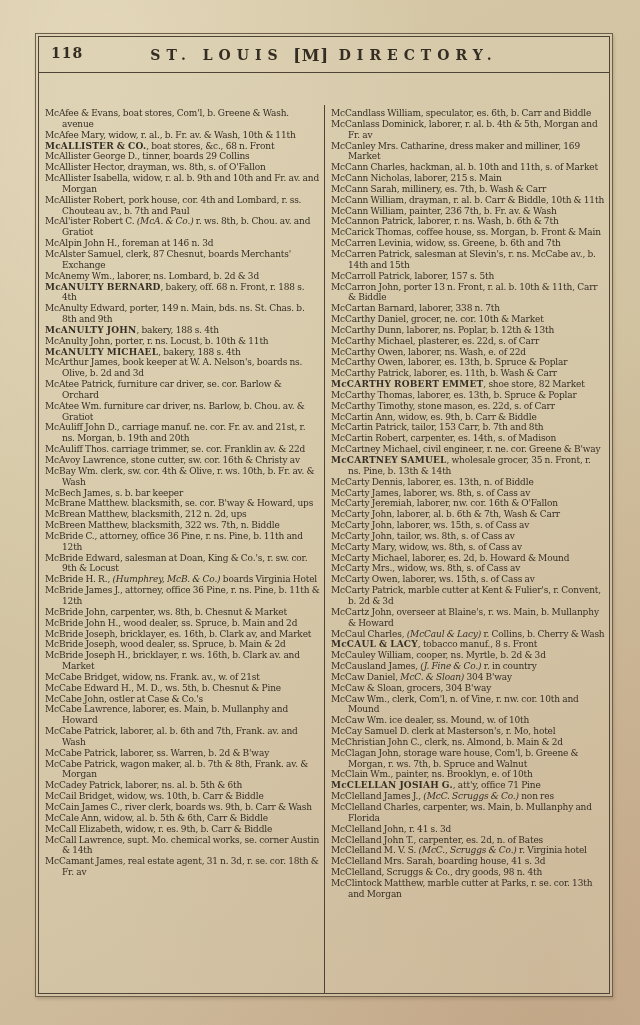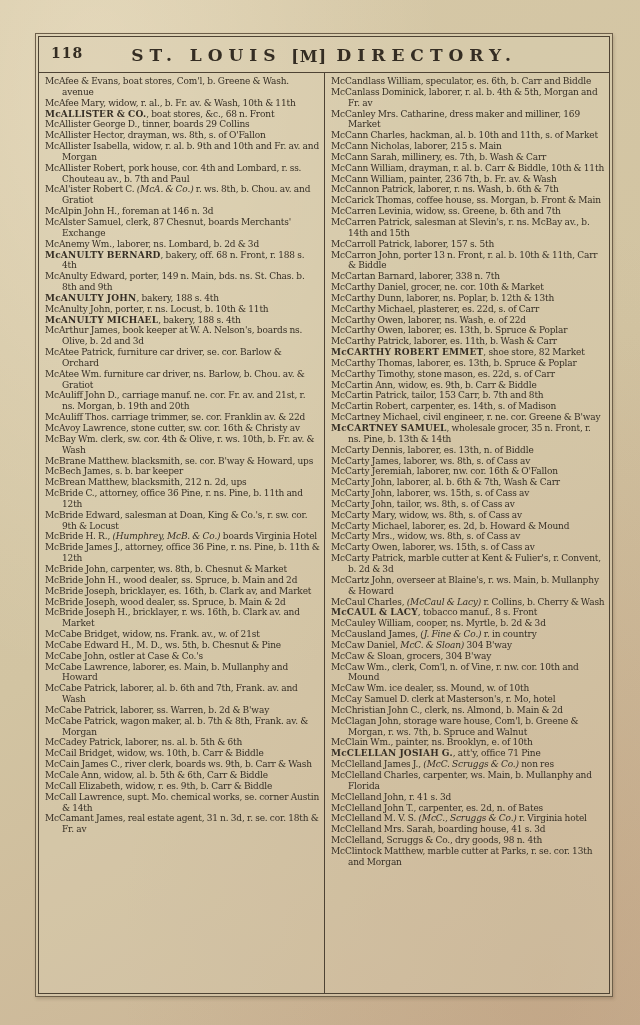--- a/index.html
+++ b/index.html
@@ -34,26 +34,27 @@
   }
   .page-number {
     position: absolute; left: 12px; top: 8px;
     font-size: 14px; letter-spacing: 1px; font-weight: bold;
   }
   .page-title {
     position: absolute; left: 0; right: 0; top: 8px;
     text-align: center; white-space: nowrap;
     font-weight: bold;
   }
-  .title-part { font-size: 17px; letter-spacing: 6px; }
+  .title-part { font-size: 14px; letter-spacing: 6px; }
   .title-m { font-size: 16px; letter-spacing: 1px; padding: 0 4px; position: relative; top: 1px; }
   .cols {
     flex: 1 1 auto;
     display: flex;
     overflow: hidden;
+    margin-top: 32px;
   }
   .col {
     width: 50%;
     padding: 3px 4px 0 6px;
   }
   .col-right { border-left: 1px solid #4e4334; }
   .entry {
     margin: 0;
     font-size: 9px;
     line-height: 10.85px;
@@ -99,23 +100,24 @@
           <p class="entry"><span class="seg-b">McANULTY JOHN</span>, bakery, 188 s. 4th</p>
           <p class="entry">McAnulty John, porter, r. ns. Locust, b. 10th &amp; 11th</p>
           <p class="entry"><span class="seg-b">McANULTY MICHAEL</span>, bakery, 188 s. 4th</p>
           <p class="entry">McArthur James, book keeper at W. A. Nelson's, boards ns. Olive, b. 2d and 3d</p>
           <p class="entry">McAtee Patrick, furniture car driver, se. cor. Barlow &amp; Orchard</p>
           <p class="entry">McAtee Wm. furniture car driver, ns. Barlow, b. Chou. av. &amp; Gratiot</p>
           <p class="entry">McAuliff John D., carriage manuf. ne. cor. Fr. av. and 21st, r. ns. Morgan, b. 19th and 20th</p>
           <p class="entry">McAuliff Thos. carriage trimmer, se. cor. Franklin av. &amp; 22d</p>
           <p class="entry">McAvoy Lawrence, stone cutter, sw. cor. 16th &amp; Christy av</p>
           <p class="entry">McBay Wm. clerk, sw. cor. 4th &amp; Olive, r. ws. 10th, b. Fr. av. &amp; Wash</p>
+          <p class="entry">McBech James, s. b. bar keeper</p>
           <p class="entry">McBrane Matthew. blacksmith, se. cor. B'way &amp; Howard, ups</p>
-          <p class="entry">McBech James, s. b. bar keeper</p>
           <p class="entry">McBrean Matthew, blacksmith, 212 n. 2d, ups</p>
+          <p class="entry">McBreen Matthew, blacksmith, 322 ws. 7th, n. Biddle</p>
           <p class="entry">McBride C., attorney, office 36 Pine, r. ns. Pine, b. 11th and 12th</p>
           <p class="entry">McBride Edward, salesman at Doan, King &amp; Co.'s, r. sw. cor. 9th &amp; Locust</p>
           <p class="entry">McBride H. R., <span class="seg-i">(Humphrey, McB. &amp; Co.)</span> boards Virginia Hotel</p>
           <p class="entry">McBride James J., attorney, office 36 Pine, r. ns. Pine, b. 11th &amp; 12th</p>
           <p class="entry">McBride John, carpenter, ws. 8th, b. Chesnut &amp; Market</p>
           <p class="entry">McBride John H., wood dealer, ss. Spruce, b. Main and 2d</p>
           <p class="entry">McBride Joseph, bricklayer, es. 16th, b. Clark av, and Market</p>
           <p class="entry">McBride Joseph, wood dealer, ss. Spruce, b. Main &amp; 2d</p>
           <p class="entry">McBride Joseph H., bricklayer, r. ws. 16th, b. Clark av. and Market</p>
           <p class="entry">McCabe Bridget, widow, ns. Frank. av., w. of 21st</p>
@@ -138,21 +140,21 @@
           <p class="entry">McCanlass Dominick, laborer, r. al. b. 4th &amp; 5th, Morgan and Fr. av</p>
           <p class="entry">McCanley Mrs. Catharine, dress maker and milliner, 169 Market</p>
           <p class="entry">McCann Charles, hackman, al. b. 10th and 11th, s. of Market</p>
           <p class="entry">McCann Nicholas, laborer, 215 s. Main</p>
           <p class="entry">McCann Sarah, millinery, es. 7th, b. Wash &amp; Carr</p>
           <p class="entry">McCann William, drayman, r. al. b. Carr &amp; Biddle, 10th &amp; 11th</p>
           <p class="entry">McCann William, painter, 236 7th, b. Fr. av. &amp; Wash</p>
           <p class="entry">McCannon Patrick, laborer, r. ns. Wash, b. 6th &amp; 7th</p>
           <p class="entry">McCarick Thomas, coffee house, ss. Morgan, b. Front &amp; Main</p>
           <p class="entry">McCarren Levinia, widow, ss. Greene, b. 6th and 7th</p>
-          <p class="entry">McCarren Patrick, salesman at Slevin's, r. ns. McBay av., b. 14th and 15th</p>
+          <p class="entry">McCarren Patrick, salesman at Slevin's, r. ns. McCabe av., b. 14th and 15th</p>
           <p class="entry">McCarroll Patrick, laborer, 157 s. 5th</p>
           <p class="entry">McCarron John, porter 13 n. Front, r. al. b. 10th &amp; 11th, Carr &amp; Biddle</p>
           <p class="entry">McCartan Barnard, laborer, 338 n. 7th</p>
           <p class="entry">McCarthy Daniel, grocer, ne. cor. 10th &amp; Market</p>
           <p class="entry">McCarthy Dunn, laborer, ns. Poplar, b. 12th &amp; 13th</p>
           <p class="entry">McCarthy Michael, plasterer, es. 22d, s. of Carr</p>
           <p class="entry">McCarthy Owen, laborer, ns. Wash, e. of 22d</p>
           <p class="entry">McCarthy Owen, laborer, es. 13th, b. Spruce &amp; Poplar</p>
           <p class="entry">McCarthy Patrick, laborer, es. 11th, b. Wash &amp; Carr</p>
           <p class="entry"><span class="seg-b">McCARTHY ROBERT EMMET</span>, shoe store, 82 Market</p>

